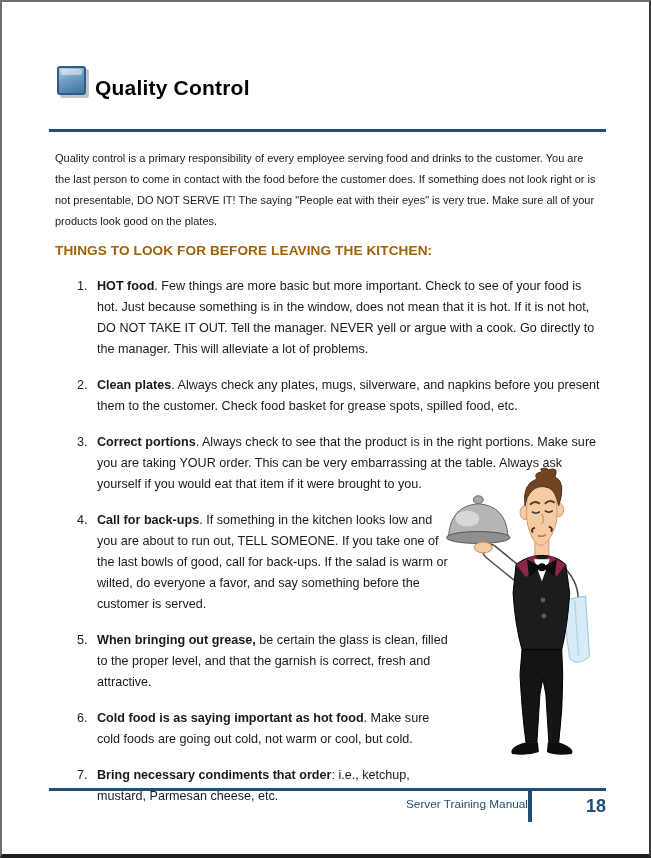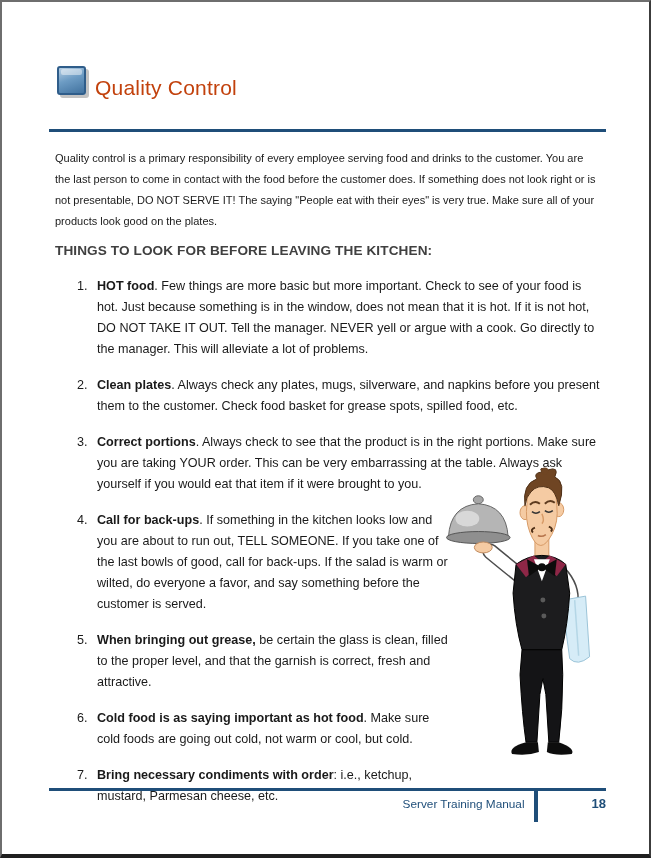--- a/index.html
+++ b/index.html
@@ -16,45 +16,45 @@
   .bullet-icon {
     position:absolute; left:8px; top:64px; width:25px; height:25px;
     border:2px solid #2f5d8a; border-radius:3px;
     background:linear-gradient(160deg,#b7cfe4 0%,#6d9cc4 45%,#41729f 100%);
     box-shadow:3px 3px 0 0 #c3c3c3;
   }
   .bullet-icon .shine { position:absolute; left:2px; top:1px; right:2px; height:6px;
     background:rgba(255,255,255,0.45); border-radius:2px; }
   .page-title {
     position:absolute; left:46px; top:74px;
-    font-size:21px; font-weight:normal; color:#c2410c; letter-spacing:.2px;
+    font-size:21px; font-weight:bold; color:#000000; letter-spacing:.2px;
   }
   .title-rule { position:absolute; left:0; right:0; bottom:0; height:3px; background:#1F4E79; }
 
   .intro { margin:16px 0 0 6px; width:546px; font-size:11px; line-height:21px; }
 
   .section-heading { margin:10px 0 0 6px; font-size:13.6px; line-height:18px;
-    font-weight:bold; color:#404040; letter-spacing:.1px; }
+    font-weight:bold; color:#a16207; letter-spacing:.1px; }
 
   .list { margin-top:16px; }
   .item { display:flex; margin-bottom:15px; font-size:12.6px; line-height:21px; }
   .item .num { flex:0 0 auto; width:20px; margin-left:28px; }
   .item .text { width:505px; }
   .item.narrow .text { width:358px; }
   .lead { font-weight:bold; }
 
   .illustration { position:absolute; left:436px; top:462px; width:172px; height:300px; }
 
   .footer { position:absolute; left:47px; width:557px; top:786px; }
   .footer-rule { height:3px; background:#1F4E79; }
   .footer-row { display:flex; align-items:flex-start; }
   .footer-spacer { flex:1; }
-  .footer-label { font-size:11.8px; color:#1F4E79; padding-top:6px; margin-right:9px; }
+  .footer-label { font-size:11.8px; color:#1F4E79; padding-top:6px; }
   .footer-bar { width:4px; height:31px; background:#1F4E79; }
-  .page-number { font-size:13px; font-weight:bold; color:#1F4E79; padding-top:5px; margin-left:54px; }
+  .page-number { font-size:18px; font-weight:bold; color:#1F4E79; padding-top:5px; margin-left:54px; }
 </style>
 </head>
 <body>
 
 <div class="page">
   <div class="content">
 
     <div class="icon-title">
       <div class="bullet-icon">
           <div class="shine"></div>
@@ -87,21 +87,21 @@
       <div class="item narrow">
         <span class="num">5.</span>
         <span class="text"><span class="lead">When bringing out grease,</span><span> be certain the glass is clean, filled to the proper level, and that the garnish is correct, fresh and attractive.</span></span>
       </div>
       <div class="item narrow">
         <span class="num">6.</span>
         <span class="text"><span class="lead">Cold food is as saying important as hot food</span><span>. Make sure cold foods are going out cold, not warm or cool, but cold.</span></span>
       </div>
       <div class="item narrow">
         <span class="num">7.</span>
-        <span class="text"><span class="lead">Bring necessary condiments with order</span><span>: i.e., ketchup, mustard, Parmesan cheese, etc.</span></span>
+        <span class="text"><span class="lead">Bring necessary condiments that order</span><span>: i.e., ketchup, mustard, Parmesan cheese, etc.</span></span>
       </div>
     </div>
   </div>
 
   <svg class="illustration" viewBox="0 0 172 302" xmlns="http://www.w3.org/2000/svg">
 
     <path d="M84,114 Q64,98 52,88" stroke="#4d4d4d" stroke-width="16" fill="none" stroke-linecap="round"></path>
     <path d="M84,114 Q64,98 52,88" stroke="#ffffff" stroke-width="13" fill="none" stroke-linecap="round"></path>
 
     <ellipse cx="40" cy="36" rx="5" ry="4" fill="#a6a6a6" stroke="#666" stroke-width="1"></ellipse>

